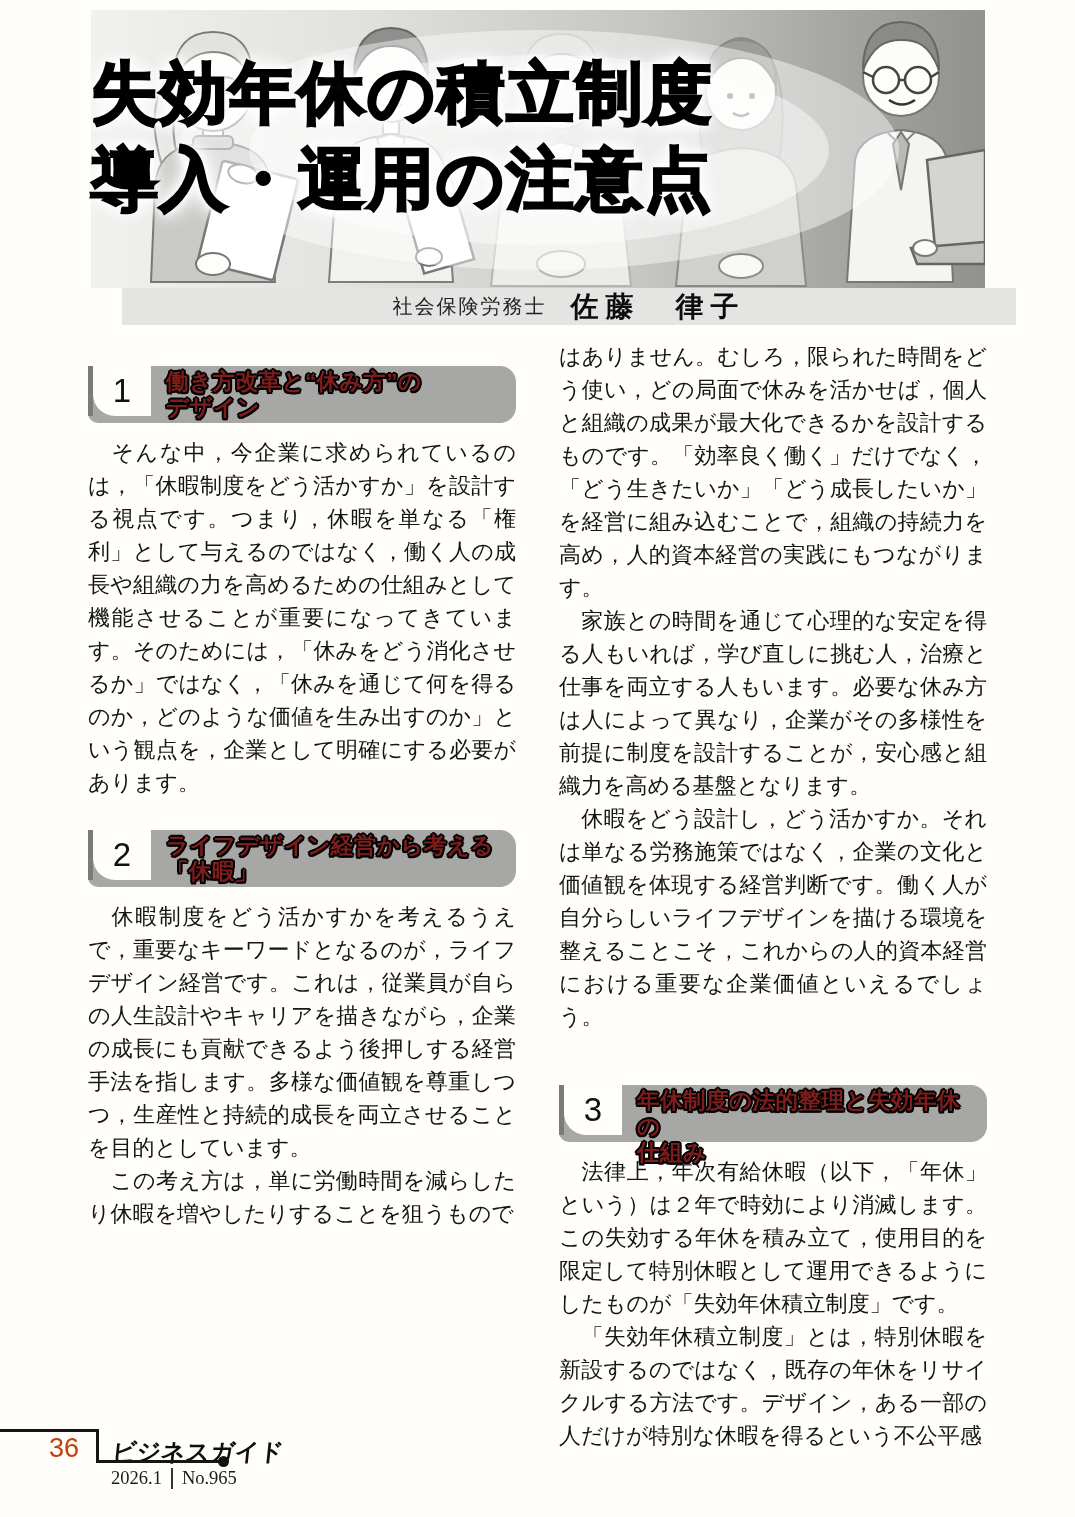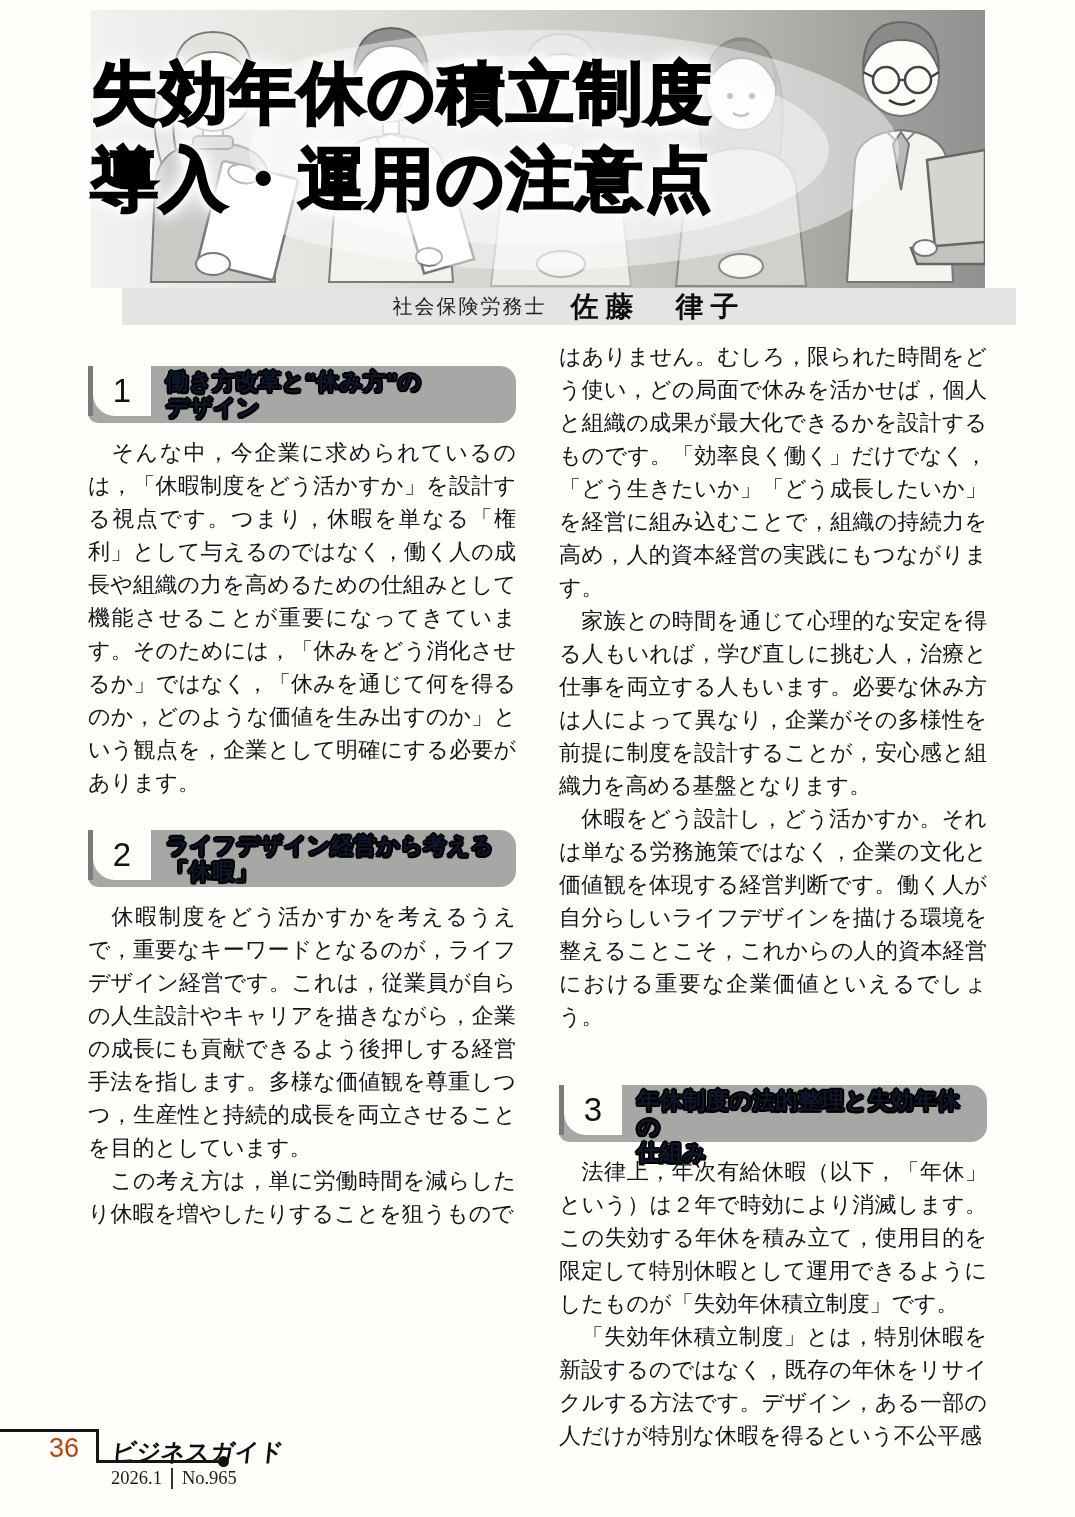--- a/index.html
+++ b/index.html
@@ -27,21 +27,21 @@
   
   .sec-head{position:relative;height:57px;background:#a7a7a6;border-radius:3px 16px 16px 10px;}
   .sec-head.gap-s1{margin-bottom:13px;}
   .sec-head.gap-s2{margin-top:31px;margin-bottom:13px;}
   .sec-head.gap-s3{margin-top:52px;margin-bottom:13px;}
   .sec-stripe{position:absolute;left:0;top:0;width:5px;height:50px;background:#7b7b7a;}
   .sec-numbox{position:absolute;left:5px;top:0;width:58px;height:50px;background:#fffefa;
         border-radius:0 0 0 22px;display:flex;align-items:center;justify-content:center;}
   .sec-num{font-family:"Liberation Sans","DejaVu Sans",sans-serif;font-size:33px;color:#111;}
   .sec-title{padding:3px 6px 0 78px;font-family:"Liberation Sans","DejaVu Sans",sans-serif;
-        font-weight:800;font-size:22.5px;line-height:26px;color:#0f172a;letter-spacing:0.5px;
+        font-weight:800;font-size:22.5px;line-height:26px;color:#7f1d1d;letter-spacing:0.5px;
         text-shadow:-2px 0 #000,2px 0 #000,0 -2px #000,0 2px #000,
                     -1.5px -1.5px #000,1.5px -1.5px #000,-1.5px 1.5px #000,1.5px 1.5px #000;}
 
   
   p.body{margin:0;font-size:22px;line-height:33px;text-align:justify;
         font-family:"Liberation Serif","DejaVu Serif",serif;color:#141414;}
 
   
   .f-rule-top{position:absolute;left:0;top:1429px;width:97px;height:2.5px;background:#161616;}
   .f-rule-vert{position:absolute;left:96px;top:1429px;width:2.5px;height:34px;background:#161616;}

